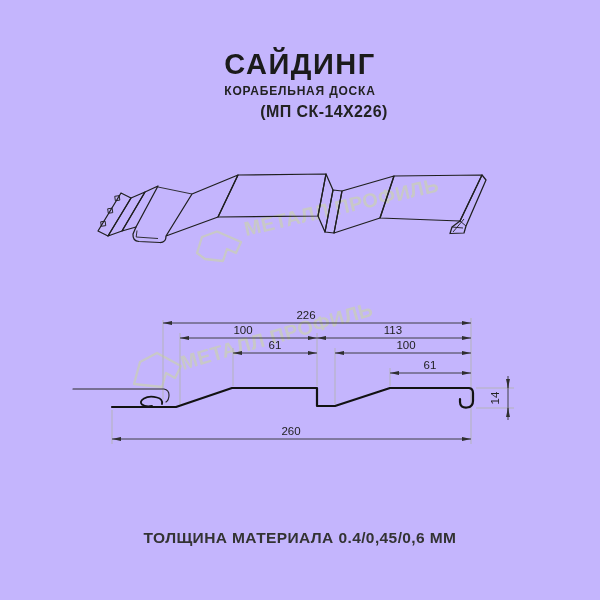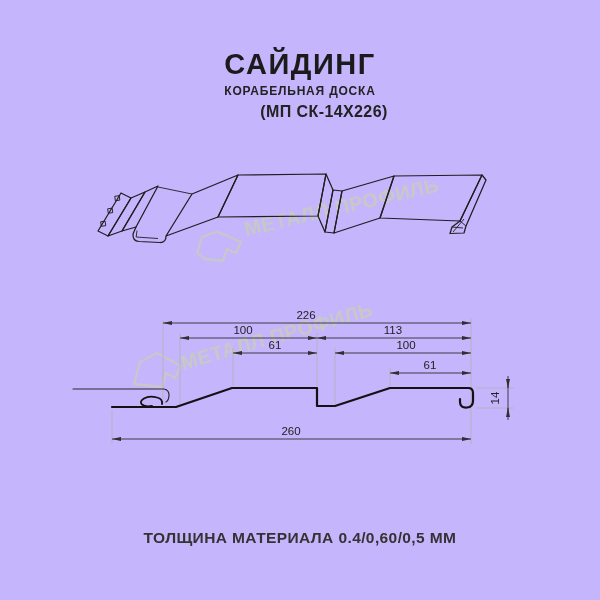--- a/index.html
+++ b/index.html
@@ -120,14 +120,14 @@
 
       <path class="prof-thin" d="M73,389 L164,389 Q169,390 169,395 Q169,400 166,402"></path>
 
       <path class="prof-curl" d="M162,404 Q163,399 157,397.5 Q149,395.5 144,398.5 Q139,401.5 142,404.5 Q145,407 152,406"></path>
 
       <path class="prof" d="M112,407 L176,407 L232,388 L317,388 L317,406 L335,406 L390,388 L469,388
                            Q473,388.5 473,393 L473,401 Q473,407 467,407.5 Q460,408 460,402 L460,399"></path>
     </g>
   </svg>
 
-  <div id="footer-note" class="ctext">ТОЛЩИНА МАТЕРИАЛА 0.4/0,60/0,5 ММ</div>
+  <div id="footer-note" class="ctext">ТОЛЩИНА МАТЕРИАЛА 0.4/0,45/0,6 ММ</div>
 </div>
 
 </body></html>

